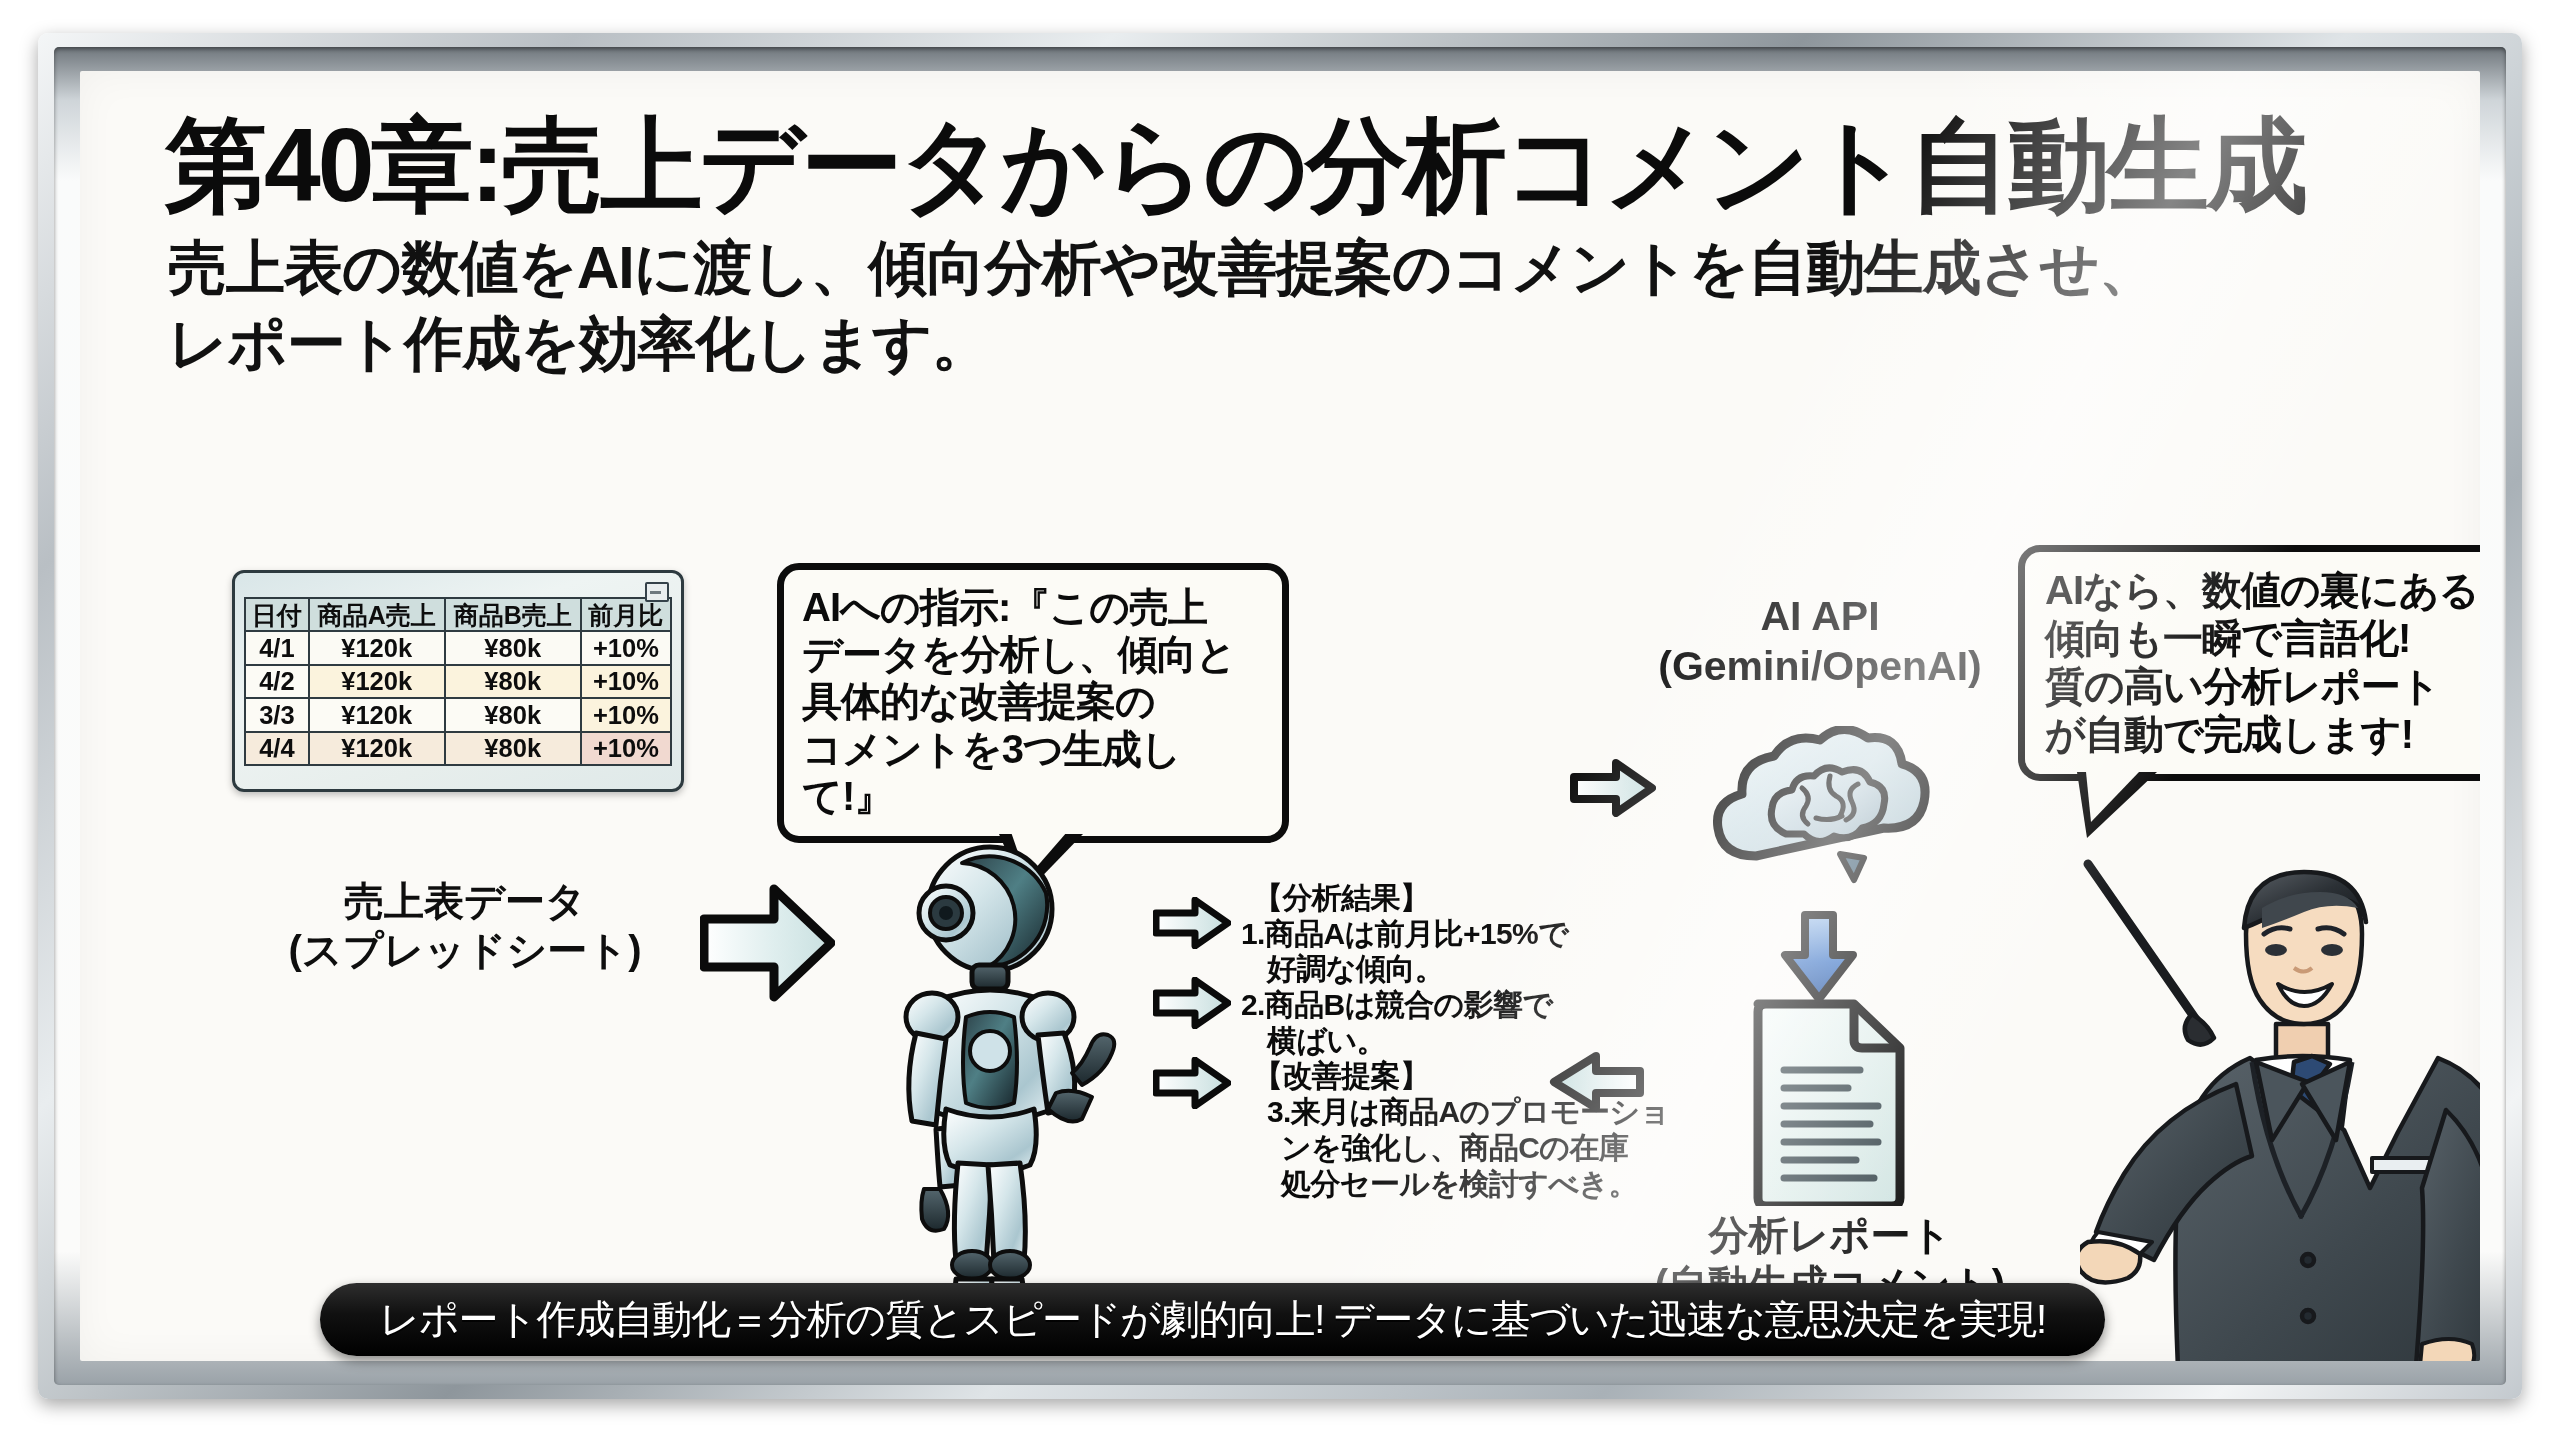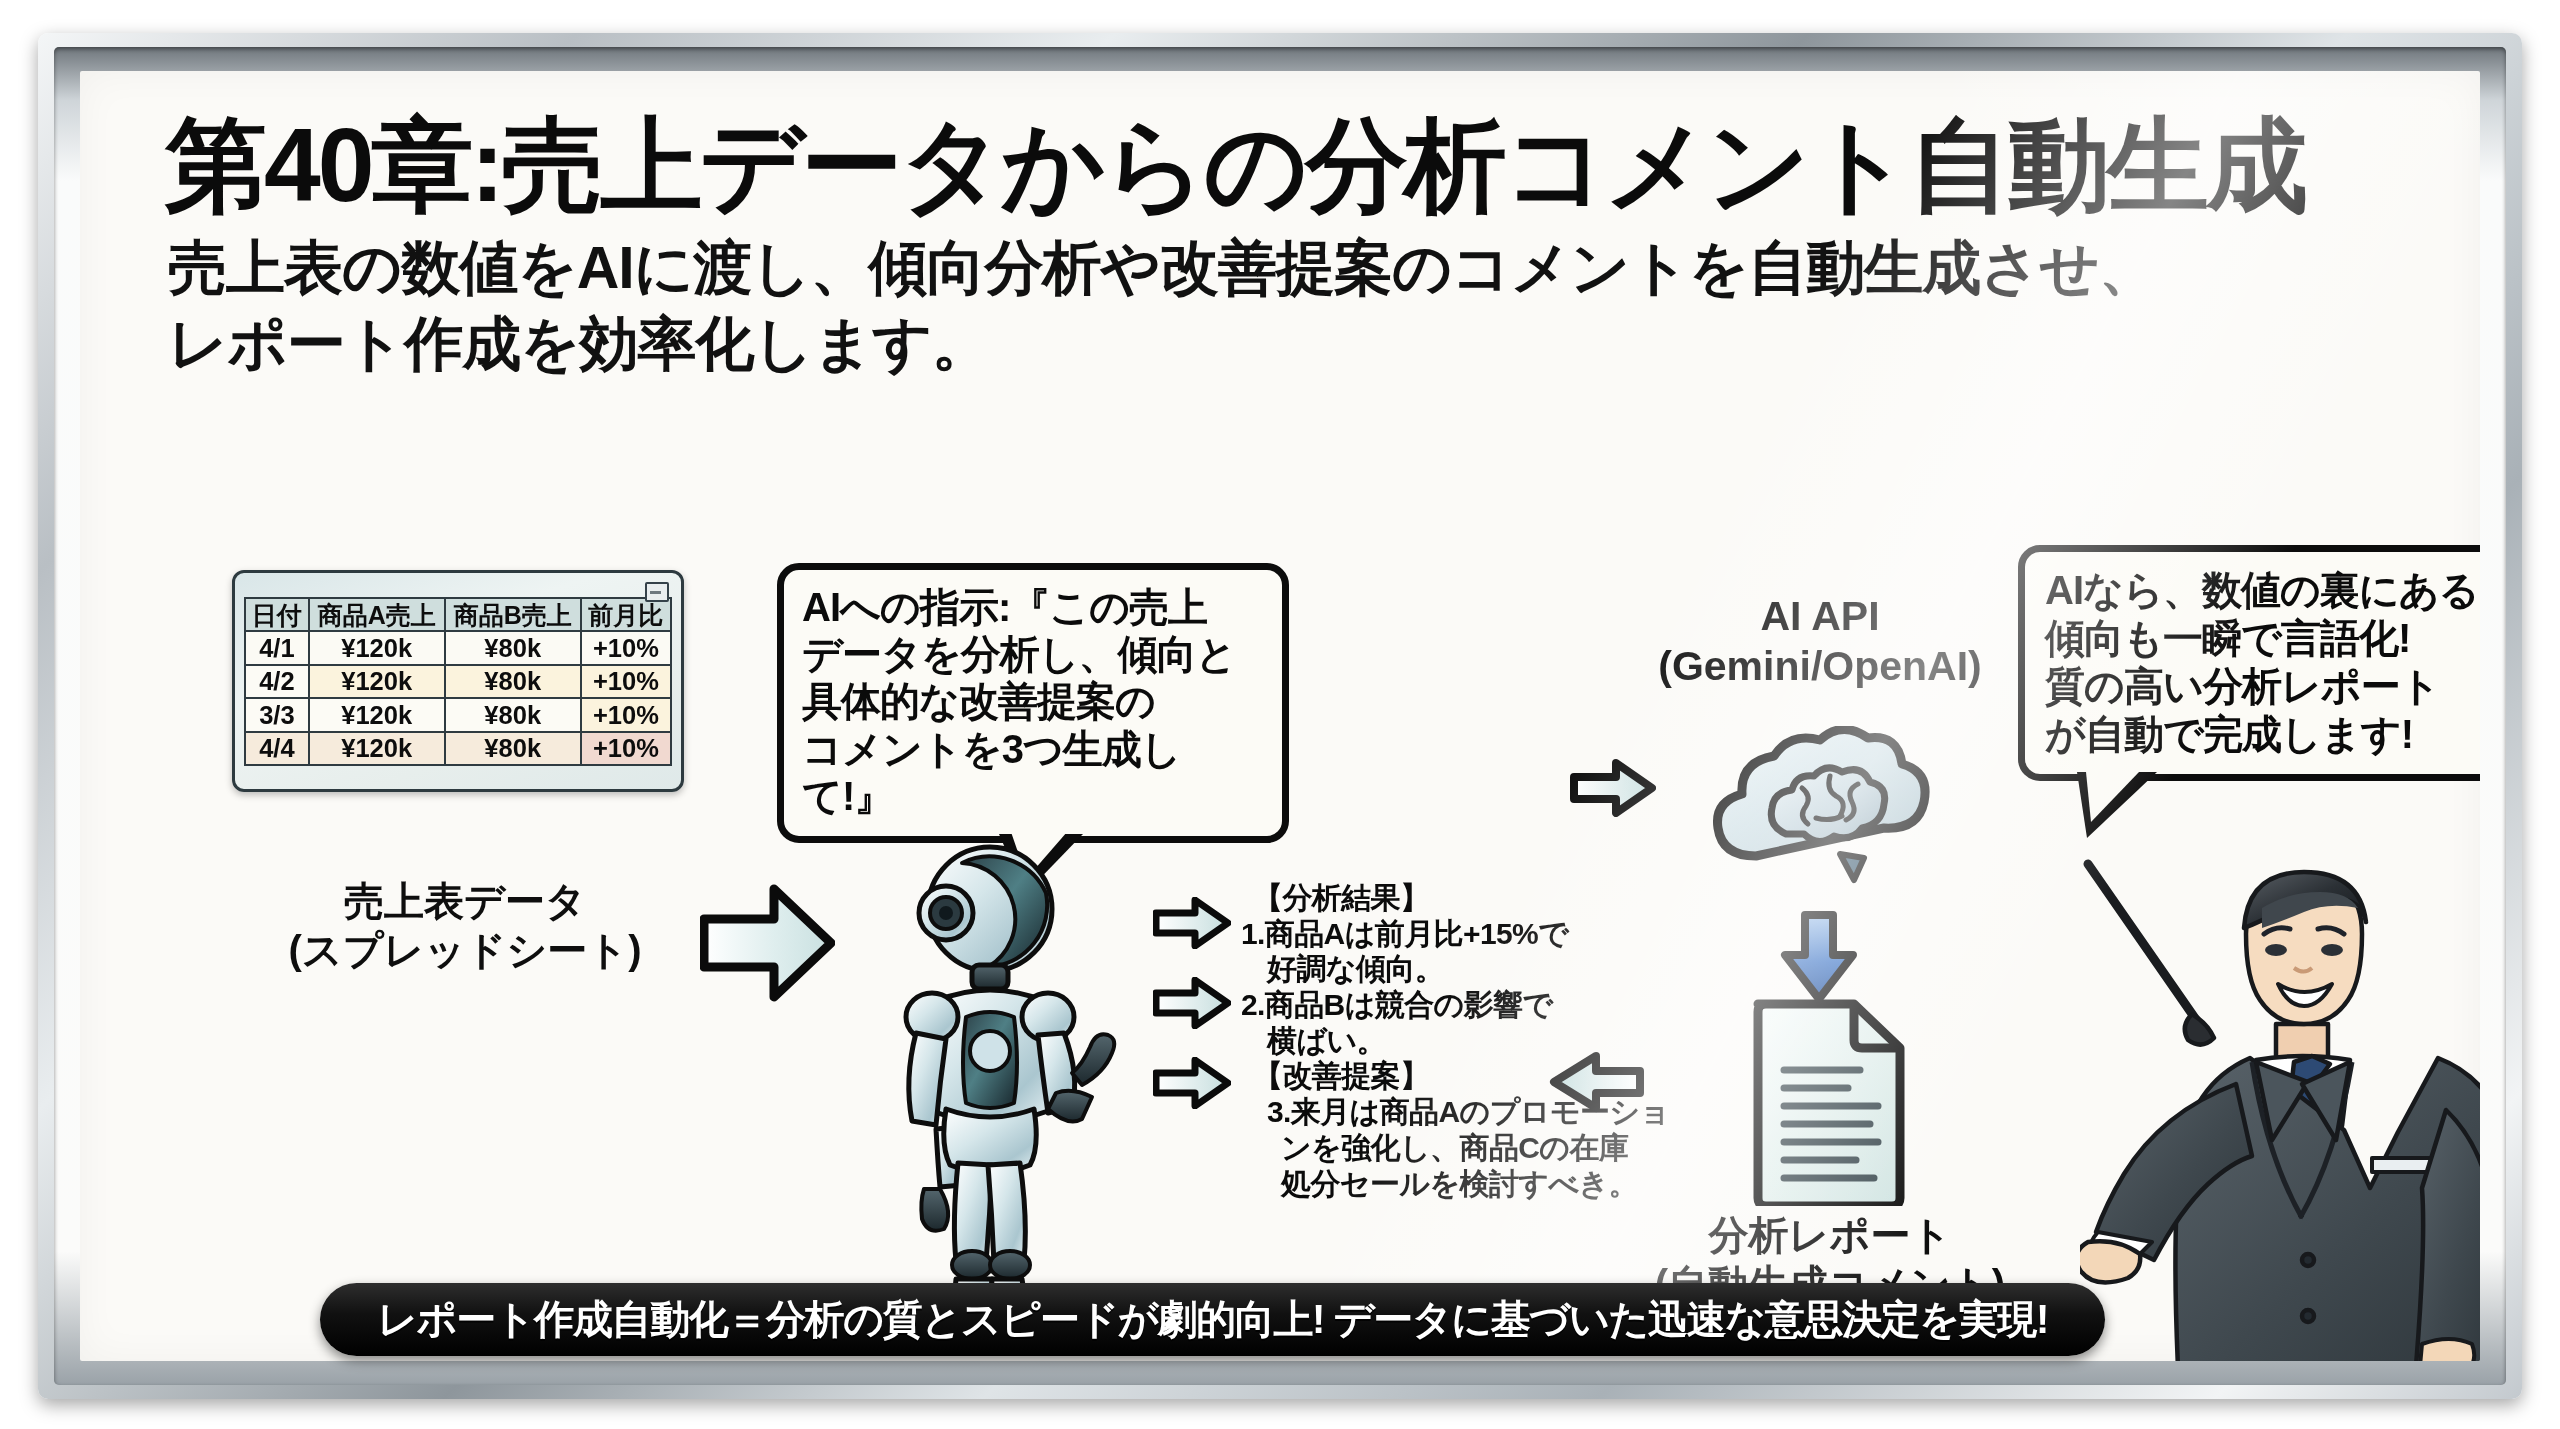--- a/index.html
+++ b/index.html
@@ -99,21 +99,21 @@
   .cloudwrap{position:absolute;left:1618px;top:655px;width:250px;height:180px;}
   .docwrap{position:absolute;left:1668px;top:925px;width:160px;height:210px;}
 
   
   .man{position:absolute;left:2000px;top:775px;width:460px;height:545px;}
 
   
   .banner{position:absolute;left:320px;top:1283px;width:1785px;height:73px;
     border-radius:38px;background:linear-gradient(180deg,#2e2e2e 0%,#111 42%,#000 100%);
     box-shadow:0 5px 12px rgba(0,0,0,.45);display:flex;align-items:center;justify-content:center;}
-  .banner span{color:#fff;font-size:40px;font-weight:bold;letter-spacing:-1.4px;white-space:nowrap;
+  .banner span{color:#fff;font-size:40px;font-weight:normal;letter-spacing:-1.4px;white-space:nowrap;
     text-shadow:0 2px 0 rgba(0,0,0,.8);}
 </style>
 </head>
 <body>
 
 <div id="stage">
   <div class="frame-outer">
     <div class="frame-inner-bevel">
       <div class="board">
 

